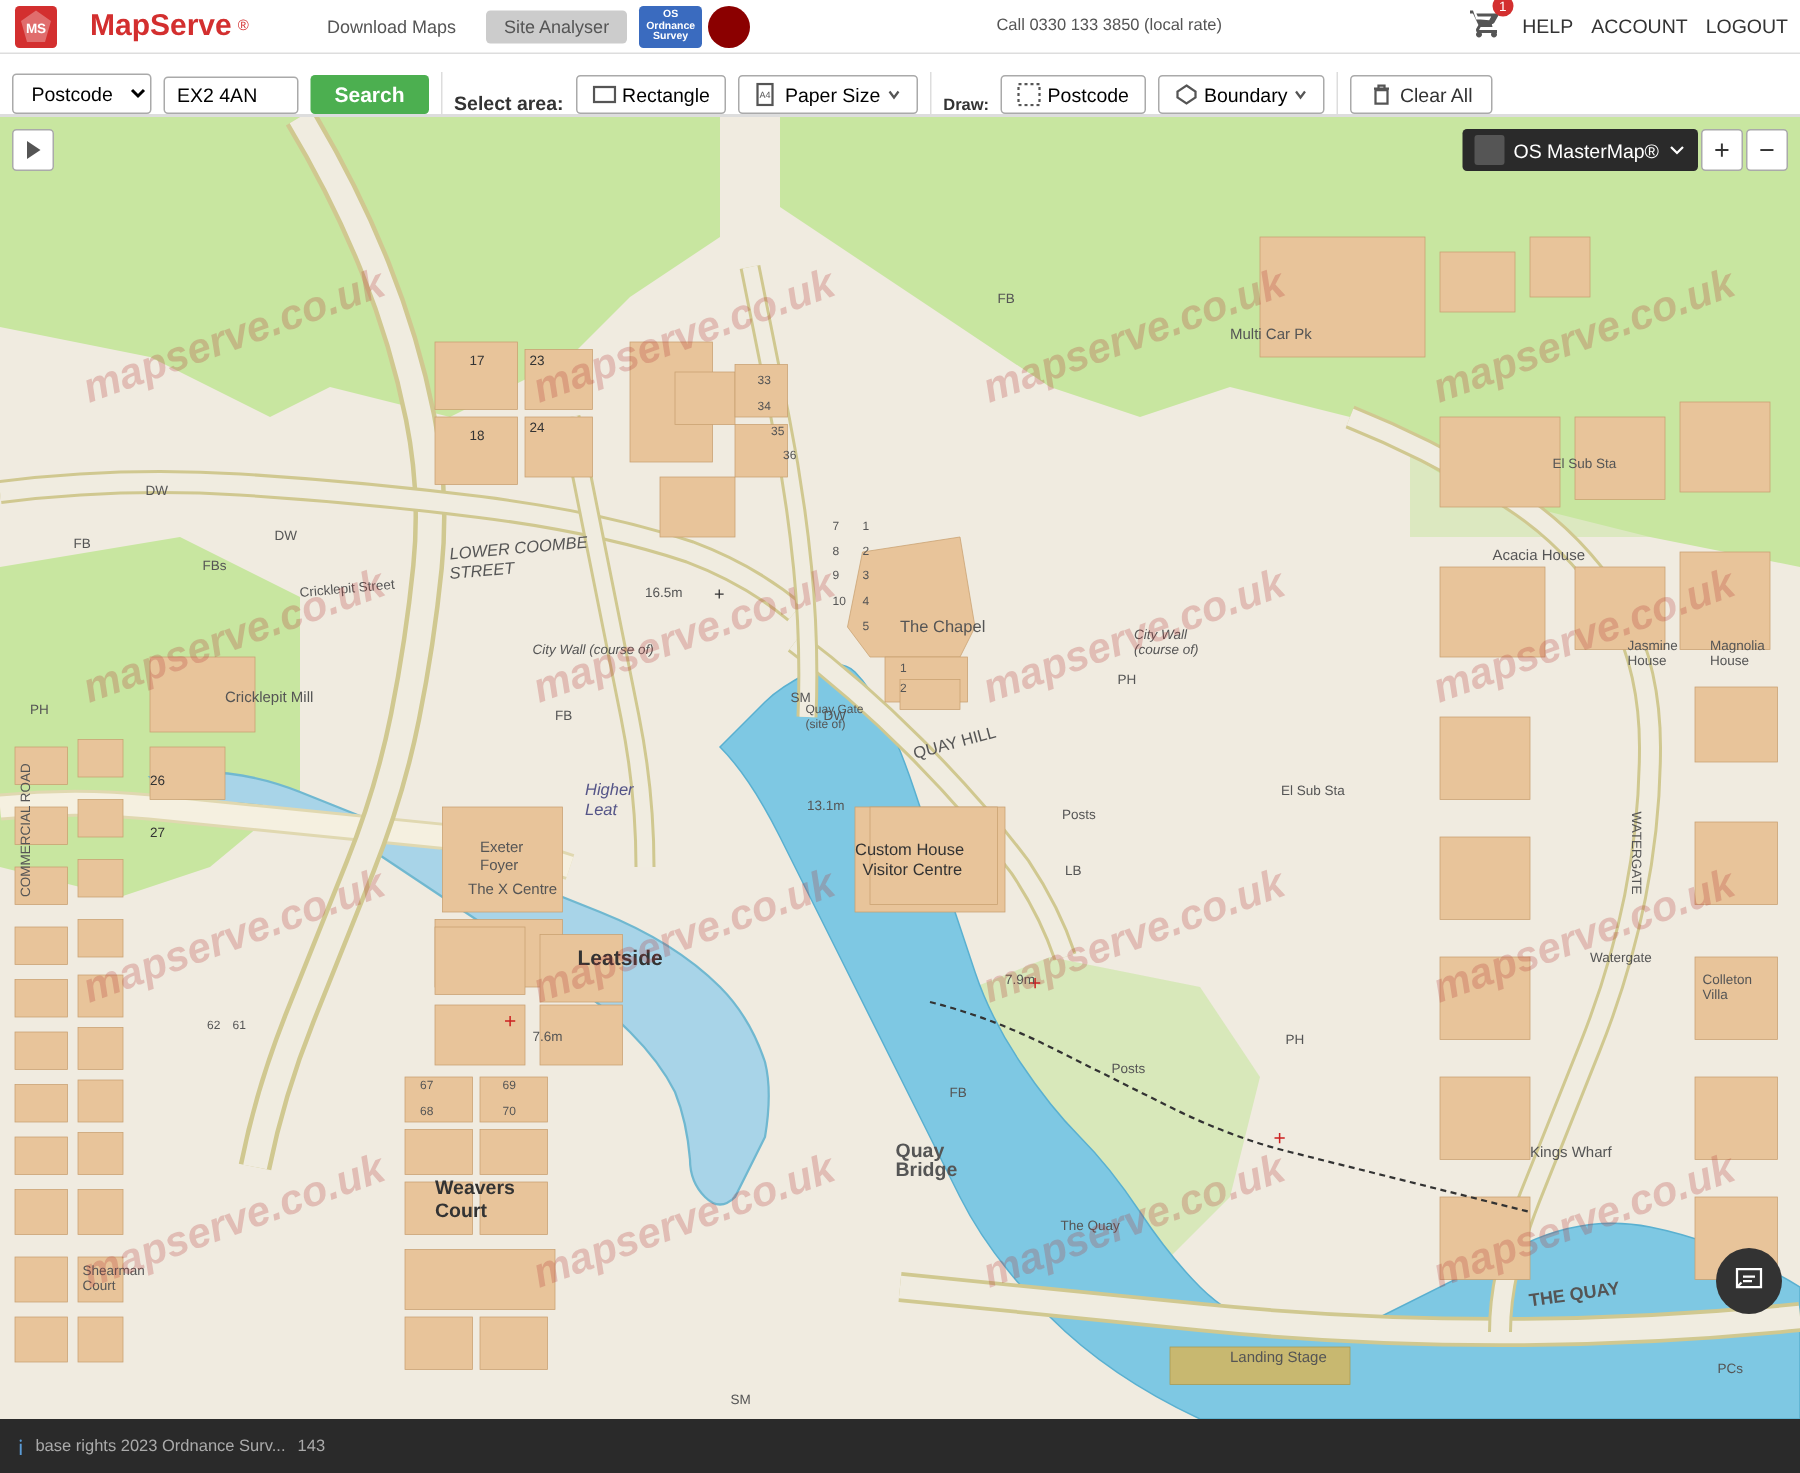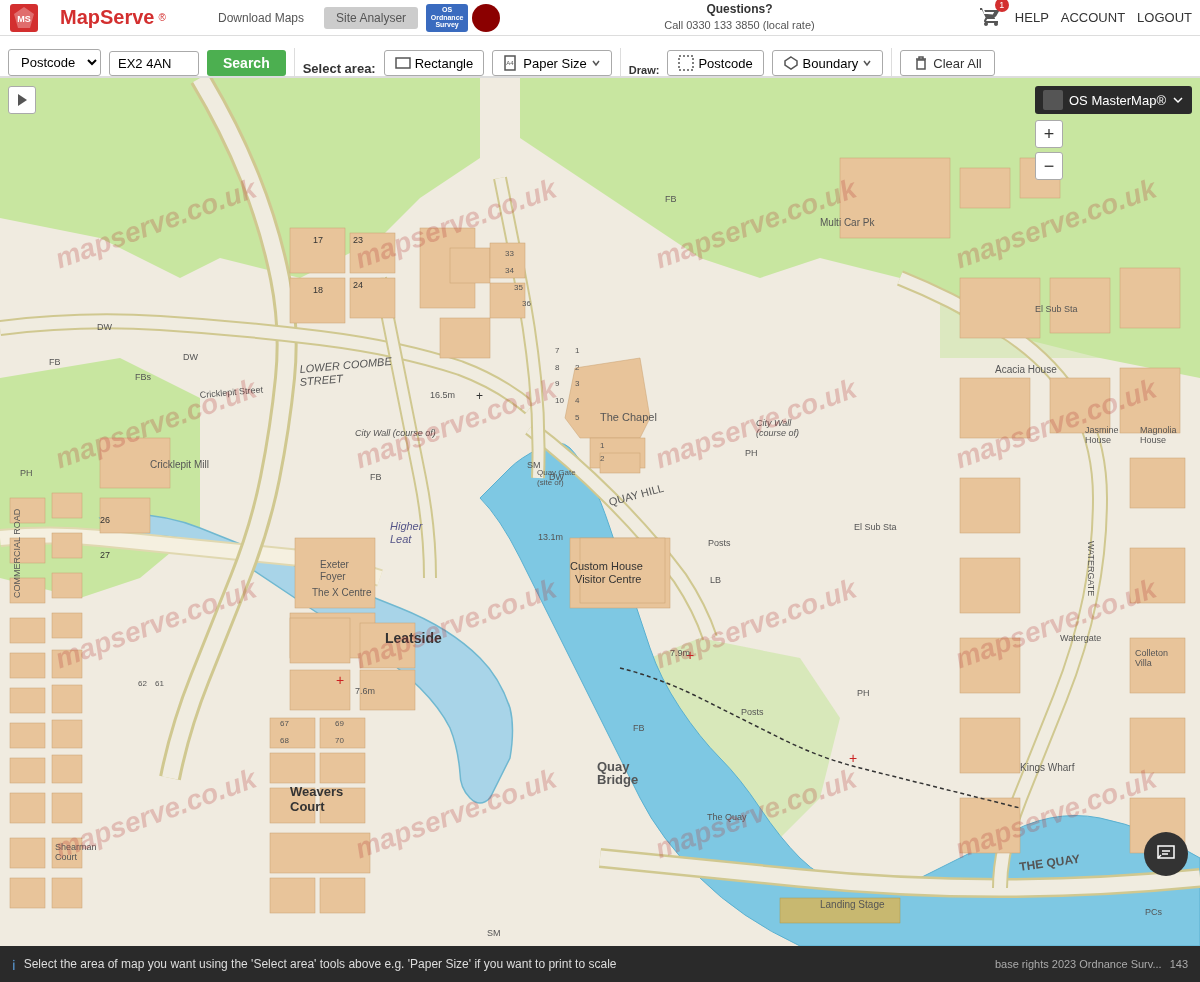--- a/index.html
+++ b/index.html
@@ -193,21 +193,21 @@
       pointer-events: none;
       user-select: none;
     }
 
     
     #map-controls {
       position: absolute;
       top: 8px;
       right: 8px;
       display: flex;
-      flex-direction: column;
+      flex-direction: row;
       gap: 2px;
       text-align: right;
     }
     .map-layer-select {
       display: flex;
       align-items: center;
       background: #2a2a2a;
       color: white;
       border-radius: 3px;
       padding: 4px 8px;
@@ -311,21 +311,20 @@
   <button class="nav-btn active">Site Analyser</button>
 
   <div class="partner-logos">
     <div class="partner-badge">
       <span style="font-size:7px;text-align:center;line-height:1.1;">OS<br>Ordnance<br>Survey</span>
     </div>
     <div class="partner-badge2"></div>
   </div>
 
   <div class="questions-area">
-    <div style="font-weight:bold;font-size:12px;">Questions?</div>
     <div style="font-size:11px;color:#555;">Call 0330 133 3850 (local rate)</div>
   </div>
 
   <div class="header-right">
     <div class="cart-area">
       <svg width="24" height="24" viewBox="0 0 24 24">
         <path d="M7 18c-1.1 0-1.99.9-1.99 2S5.9 22 7 22s2-.9 2-2-.9-2-2-2zm10 0c-1.1 0-1.99.9-1.99 2S15.9 22 17 22s2-.9 2-2-.9-2-2-2zm-1.45-5c.75 0 1.41-.41 1.75-1.03L20.7 6H5.21l.94 2h9.01l-1.35 2.47L8 10H5.12L3 4H1v2h2l3.6 7.59L5.25 16c-.16.28-.25.61-.25.95C5 18.1 5.9 19 7 19h12v-2H7.42c-.13 0-.25-.11-.25-.25l.03-.12.9-1.63H16z" fill="#555"></path>
       </svg>
       <span class="cart-badge">1</span>
     </div>
@@ -660,16 +659,15 @@
       <path d="M3 15l3-3" stroke="white" stroke-width="1.5"></path>
       <line x1="7" y1="8" x2="15" y2="8" stroke="white" stroke-width="1.5"></line>
       <line x1="7" y1="11" x2="13" y2="11" stroke="white" stroke-width="1.5"></line>
     </svg>
   </button>
 
 </div>
 
 <div id="info-bar">
   <span class="info-icon">ℹ</span>
-  <span class="info-text">Select the area of map you want using the 'Select area' tools above e.g. 'Paper Size' if you want to print to scale</span>
   <span class="base-rights">base rights 2023 Ordnance Surv...</span>
   <span class="base-rights">143</span>
 </div>
 
 </body></html>

